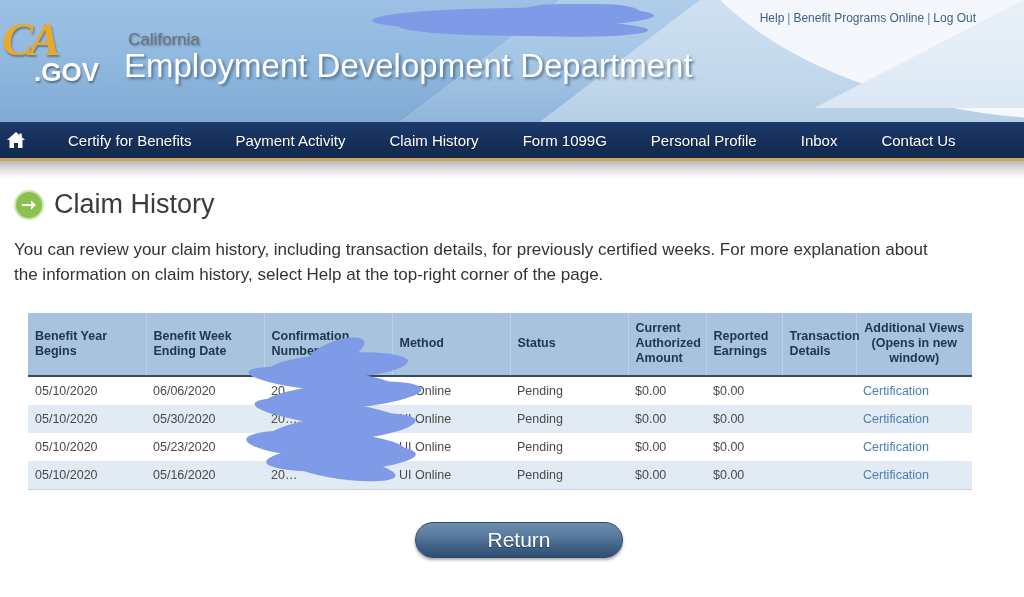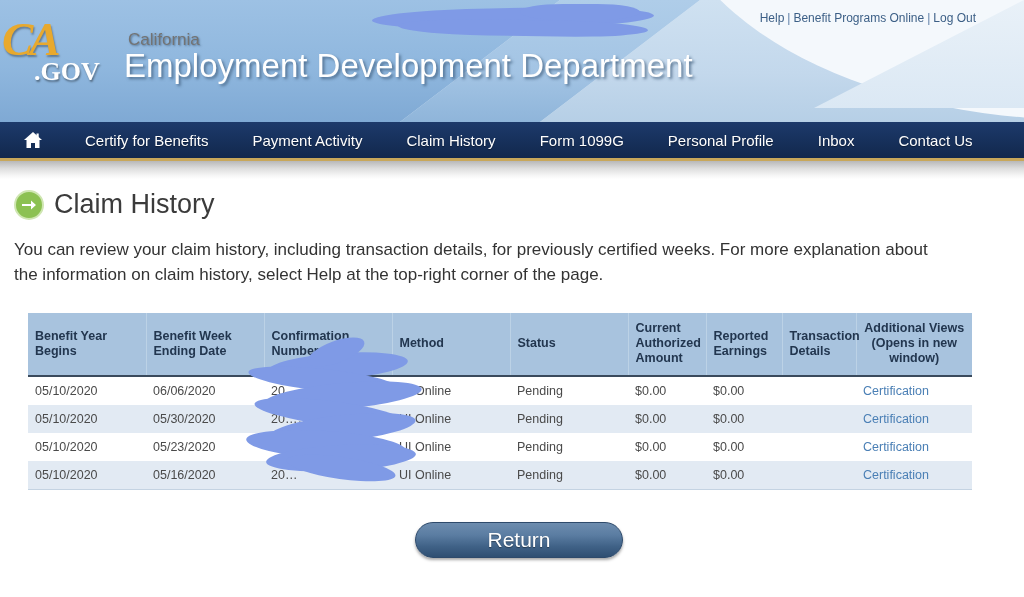--- a/index.html
+++ b/index.html
@@ -78,21 +78,21 @@
     font-style: italic;
     font-weight: bold;
     font-size: 47px;
     letter-spacing: -4px;
     color: #e8a92e;
     text-shadow: 1px 2px 2px rgba(0,0,0,.35);
   }
   .logo-gov {
     position: absolute;
     left: 32px; top: 41px;
-    font-family: Liberation Serif, serif;
+    font-family: Liberation Sans, sans-serif;
     font-weight: bold;
     font-size: 26px;
     color: #ffffff;
     letter-spacing: 0px;
     text-shadow: 1px 2px 2px rgba(0,0,0,.4);
   }
 
   .hdr-sub {
     position: absolute;
     left: 128px; top: 30px;
@@ -156,21 +156,21 @@
     width: 1024px;
     height: 36px;
     background: linear-gradient(to bottom, #1d3a6b 0%, #17315c 50%, #12284c 100%);
     border-bottom: 3px solid #c8a75a;
     box-sizing: content-box;
   }
   .nav-inner {
     display: flex;
     align-items: center;
     height: 36px;
-    padding-left: 17px;
+    padding-left: 0;
   }
   .nav-home {
     width: 32px;
     height: 36px;
     display: flex;
     align-items: center;
     justify-content: center;
     margin-right: 14px;
   }
   .nav-item {

